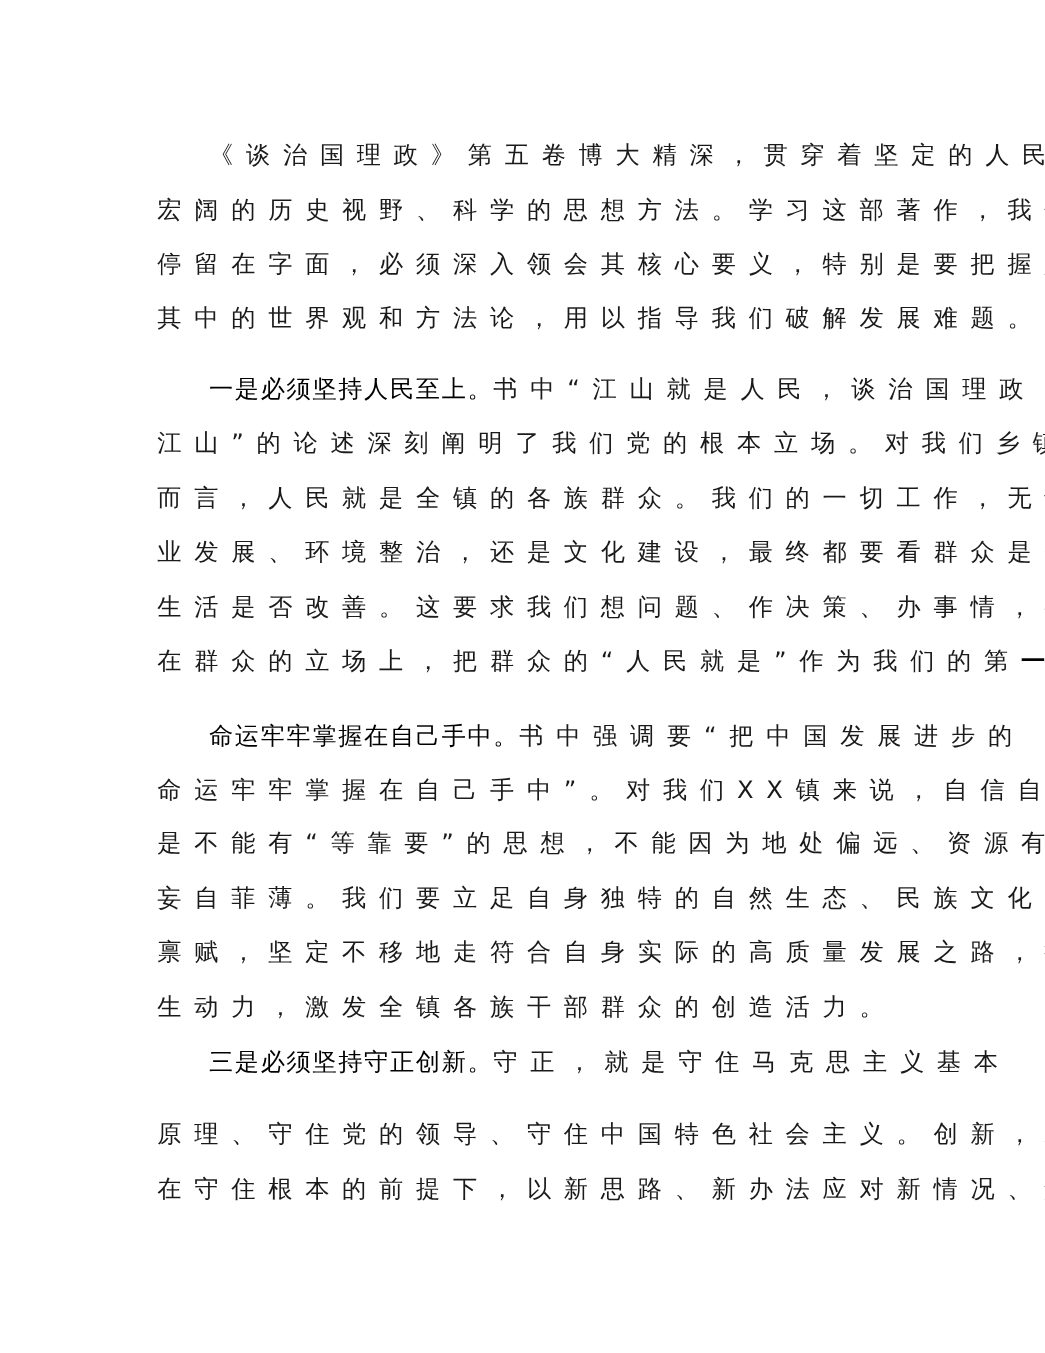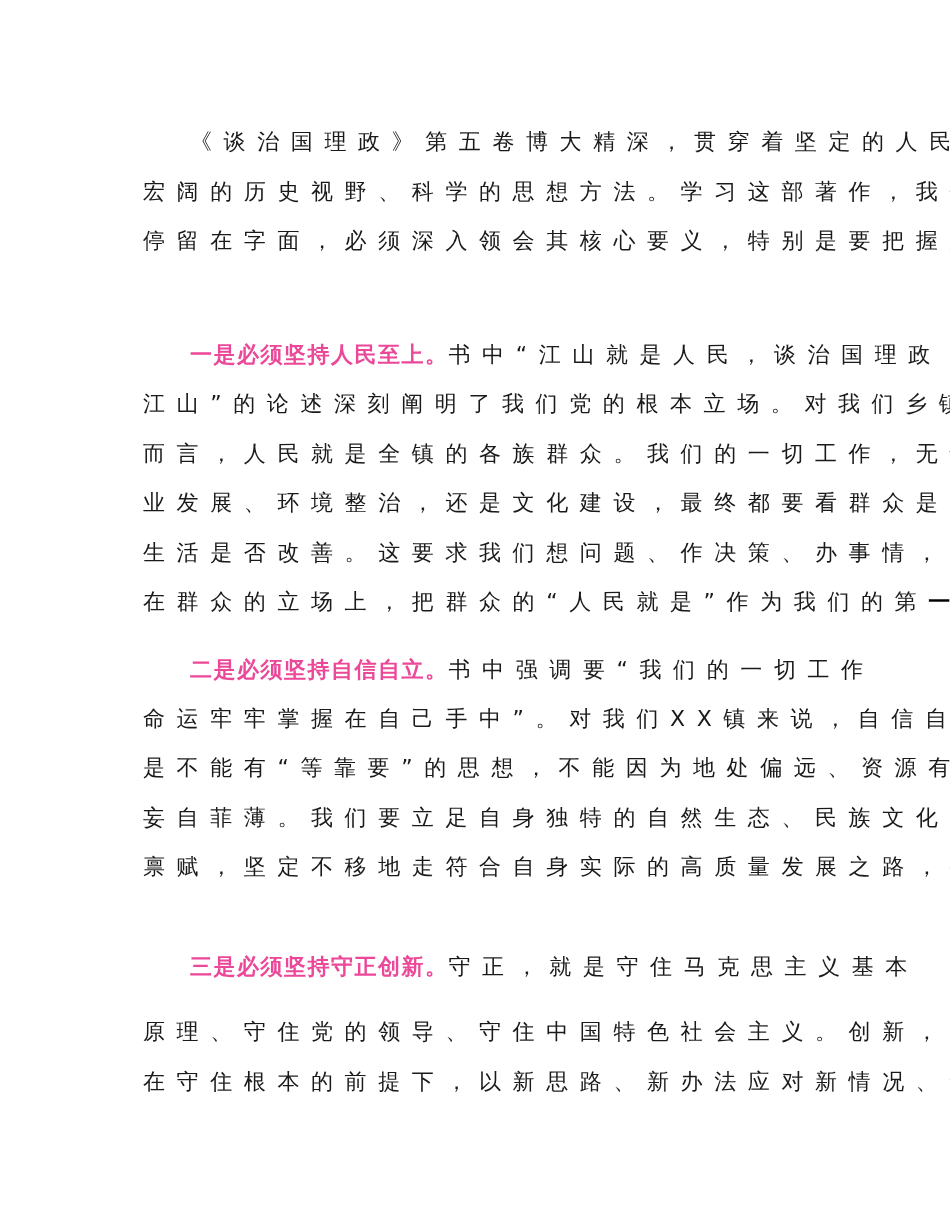--- a/index.html
+++ b/index.html
@@ -1,50 +1,52 @@
 <!DOCTYPE html>
 <html><head>
 <meta charset="utf-8">
 <style>
   html, body { margin: 0; padding: 0; background: #ffffff; }
   body { width: 950px; height: 1230px; position: relative; overflow: hidden;
          font-family: "DejaVu Sans", "Liberation Sans", sans-serif; color: #1a1a1a; }
   .page { position: absolute; left: 0; top: 0; width: 950px; height: 1230px; }
   .line { position: absolute; left: 143px; white-space: nowrap;
           font-size: 22px; line-height: 30px; letter-spacing: 11.6px; }
-  .b { font-weight: bold; letter-spacing: 1.5px; color: #ec4899; }
+  .b { font-weight: normal; letter-spacing: 1.5px; color: #000000; }
   .bi { font-weight: bold; color: #000; }
 </style>
 </head>
 <body>
 
 <div class="page">
 
   <div class="line" style="top:127px; left:190px;">《谈治国理政》第五卷博大精深，贯穿着坚定的人民立场、</div>
   <div class="line" style="top:177px;">宏阔的历史视野、科学的思想方法。学习这部著作，我们不能</div>
   <div class="line" style="top:226px;">停留在字面，必须深入领会其核心要义，特别是要把握好贯穿</div>
+  <div class="line" style="top:275px;">其中的世界观和方法论，用以指导我们破解发展难题。</div>
 
   <div class="line" style="top:340px; left:190px;">
     <span class="b">一是必须坚持人民至上。</span><span>书中“江山就是人民，谈治国理政</span>
   </div>
   <div class="line" style="top:389px;">江山”的论述深刻阐明了我们党的根本立场。对我们乡镇工作</div>
   <div class="line" style="top:439px;">而言，人民就是全镇的各族群众。我们的一切工作，无论是产</div>
   <div class="line" style="top:488px;">业发展、环境整治，还是文化建设，最终都要看群众是否满意、</div>
   <div class="line" style="top:538px;">生活是否改善。这要求我们想问题、作决策、办事情，都要站</div>
   <div class="line" style="top:587px;">
     <span>在群众的立场上，把群众的“人民就是”作为我们的第</span><span class="bi">一要</span>
   </div>
 
   <div class="line" style="top:655px; left:190px;">
-    <span class="b">二是必须坚持自信自立。</span><span>书中强调要“我们的一切工作</span>
+    <span class="b">命运牢牢掌握在自己手中。</span><span>书中强调要“把中国发展进步的</span>
   </div>
   <div class="line" style="top:704px;">命运牢牢掌握在自己手中”。对我们XX镇来说，自信自立就</div>
   <div class="line" style="top:753px;">是不能有“等靠要”的思想，不能因为地处偏远、资源有限就</div>
   <div class="line" style="top:803px;">妄自菲薄。我们要立足自身独特的自然生态、民族文化等资源</div>
   <div class="line" style="top:852px;">禀赋，坚定不移地走符合自身实际的高质量发展之路，挖掘内</div>
+  <div class="line" style="top:902px;">生动力，激发全镇各族干部群众的创造活力。</div>
 
   <div class="line" style="top:952px; left:190px;">
     <span class="b">三是必须坚持守正创新。</span><span>守正，就是守住马克思主义基本</span>
   </div>
   <div class="line" style="top:1017px;">原理、守住党的领导、守住中国特色社会主义。创新，就是要</div>
   <div class="line" style="top:1067px;">在守住根本的前提下，以新思路、新办法应对新情况、解决新</div>
 
 </div>
 
 </body></html>

